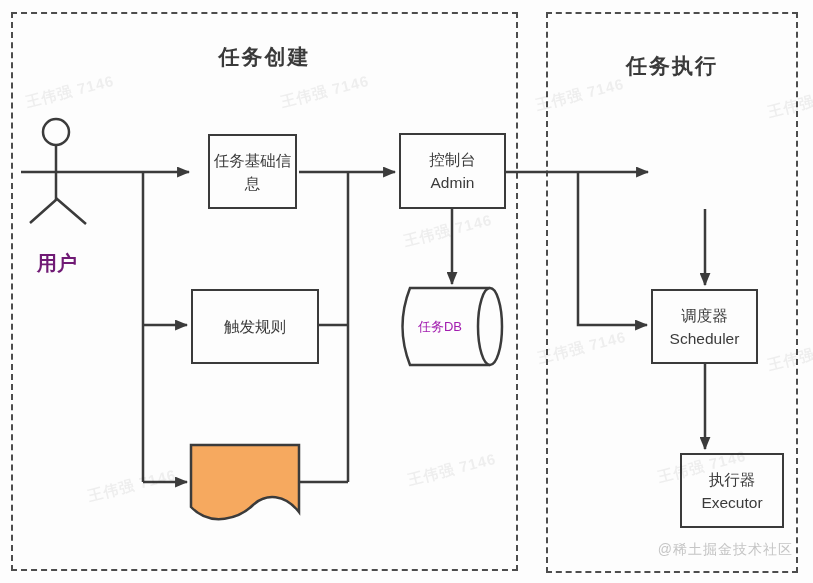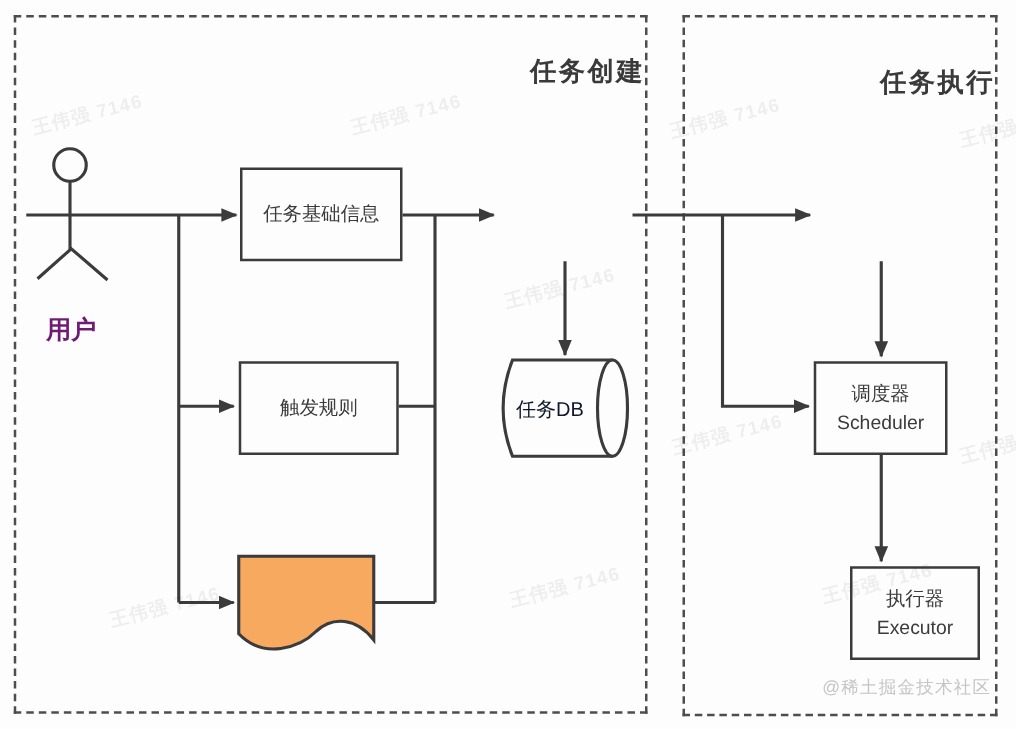--- a/index.html
+++ b/index.html
@@ -3,43 +3,43 @@
 <meta charset="utf-8">
 <style>
   html,body{margin:0;padding:0;background:#ffffff;}
   .canvas{
     position:relative;width:813px;height:583px;background:#fdfdfd;
     font-family:"Liberation Sans","DejaVu Sans",sans-serif;color:#3b3b3b;overflow:hidden;
   }
   .group{position:absolute;border:2px dashed #4d4d4d;box-sizing:border-box;background:transparent;}
   .group-left{left:11px;top:12px;width:507px;height:559px;}
   .group-right{left:546px;top:12px;width:252px;height:561px;}
-  .group-title{position:absolute;left:0;right:0;text-align:right;font-size:21px;font-weight:bold;letter-spacing:2px;color:#3a3a3a;}
+  .group-title{position:absolute;left:0;right:0;text-align:center;font-size:21px;font-weight:bold;letter-spacing:2px;color:#3a3a3a;}
   .group-left  .group-title{top:29px;}
   .group-right .group-title{top:38px;}
 
   .wires{position:absolute;left:0;top:0;z-index:5;}
   .wires path, .wires circle{stroke:#3b3b3b;stroke-width:2.5;fill:none;}
   .wires .filled{fill:#fdfdfd;}
   .wires .doc{fill:#f6a95f;}
   .wires .arrowhead{fill:#3b3b3b;stroke:none;}
 
   .node{
     position:absolute;z-index:10;background:#fdfdfd;border:2.5px solid #3b3b3b;box-sizing:border-box;
     display:flex;flex-direction:column;align-items:center;justify-content:center;
     font-size:15.5px;line-height:23px;text-align:center;
   }
-  .node-basic-info{left:192px;top:134px;width:130px;height:75px;}
+  .node-basic-info{left:208px;top:134px;width:89px;height:75px;}
   .node-admin{left:399px;top:133px;width:107px;height:76px;}
   .node-rules{left:191px;top:289px;width:128px;height:75px;}
   .node-trigger{left:652px;top:134px;width:106px;height:75px;}
   .node-scheduler{left:651px;top:289px;width:107px;height:75px;}
   .node-executor{left:652px;top:453px;width:104px;height:75px;margin-left:28px;}
 
-  .shape-label{position:absolute;z-index:12;text-align:center;font-size:16px;color:#0f172a;}
+  .shape-label{position:absolute;z-index:12;text-align:center;font-size:13px;color:#a21caf;}
   .db-label{left:400px;top:318px;width:80px;}
   .code-label{left:193px;top:472px;width:104px;}
   .actor-label{left:26px;top:250px;width:62px;font-size:20px;font-weight:bold;color:#701a75;}
 
   .wm{
     position:absolute;z-index:50;font-size:15px;font-weight:600;letter-spacing:1px;
     color:rgba(40,40,40,0.07);white-space:nowrap;
     transform:translate(-50%,-50%) rotate(-14deg);pointer-events:none;
   }
   .footer-credit{
@@ -90,20 +90,24 @@
       <path class="filled" d="M490,288 L410,288 Q395,326.5 410,365 L490,365"></path>
       <ellipse class="filled" cx="490" cy="326.5" rx="12" ry="38.5" style="stroke:#3b3b3b;stroke-width:2.5"></ellipse>
     </g>
 
     <path class="doc" d="M191,445 L299,445 L299,512 C285,494 266,493 253,505 C240,518 211,528 191,507 Z"></path>
   </svg>
 
   <div class="node node-basic-info">
     <span>任务基础信息</span>
   </div>
+  <div class="node node-admin">
+    <span>控制台</span>
+    <span>Admin</span>
+  </div>
   <div class="node node-rules">
     <span>触发规则</span>
   </div>
   <div class="node node-scheduler">
     <span>调度器</span>
     <span>Scheduler</span>
   </div>
   <div class="node node-executor">
     <span>执行器</span>
     <span>Executor</span>

